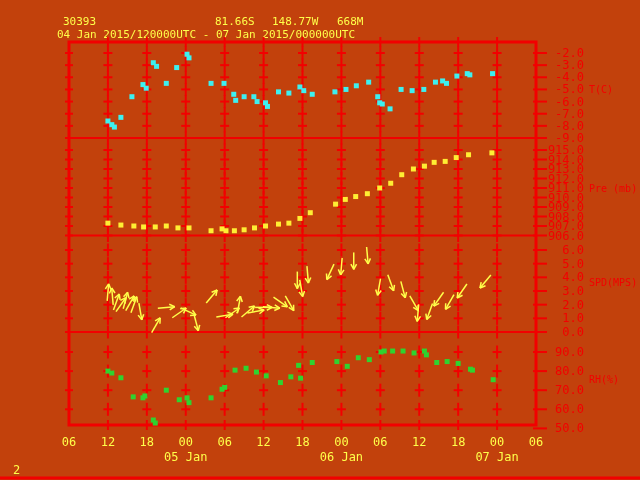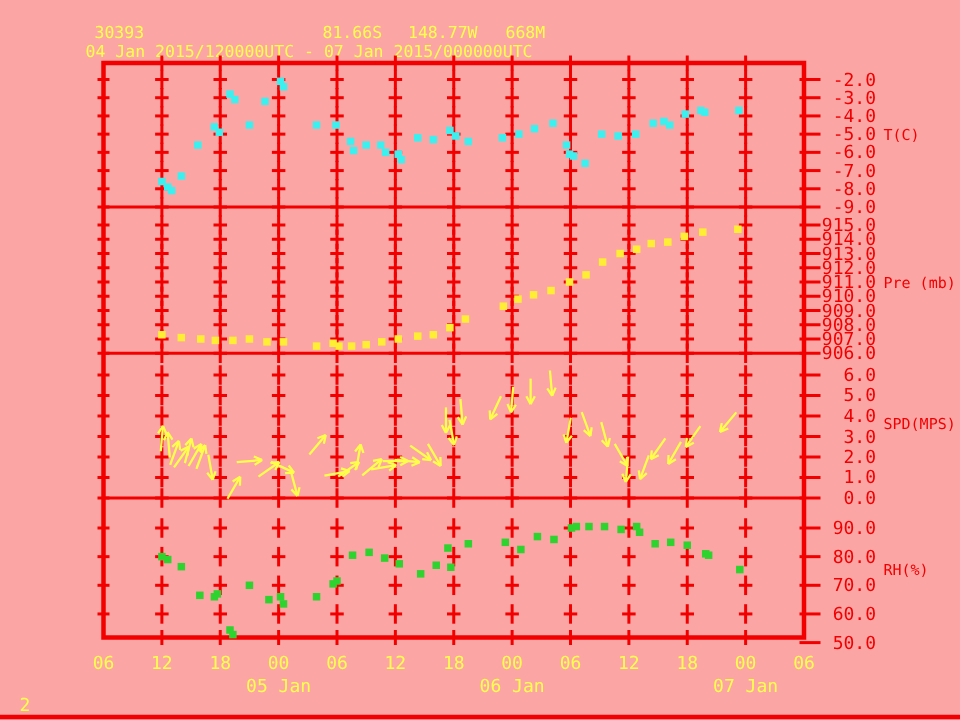--- a/index.html
+++ b/index.html
@@ -1,16 +1,16 @@
 <!DOCTYPE html>
 <html><head>
 <meta charset="utf-8">
 <style>
   html,body{margin:0;padding:0;background:#000;}
-  .screen{position:relative;width:640px;height:480px;background:#fca5a5;overflow:hidden;
+  .screen{position:relative;width:640px;height:480px;background:#c2410c;overflow:hidden;
           font-family:"DejaVu Sans Mono", monospace;}
   svg text{font-family:"DejaVu Sans Mono", monospace;}
 </style>
 </head>
 <body>
 
 <div class="screen">
   <svg id="plot" width="640" height="480" viewBox="0 0 640 480">
     <text id="t-station" x="63" y="25" font-size="11" fill="#ffff4a">30393</text>
     <text id="t-lat" x="215" y="25" font-size="11" fill="#ffff4a">81.66S</text>

